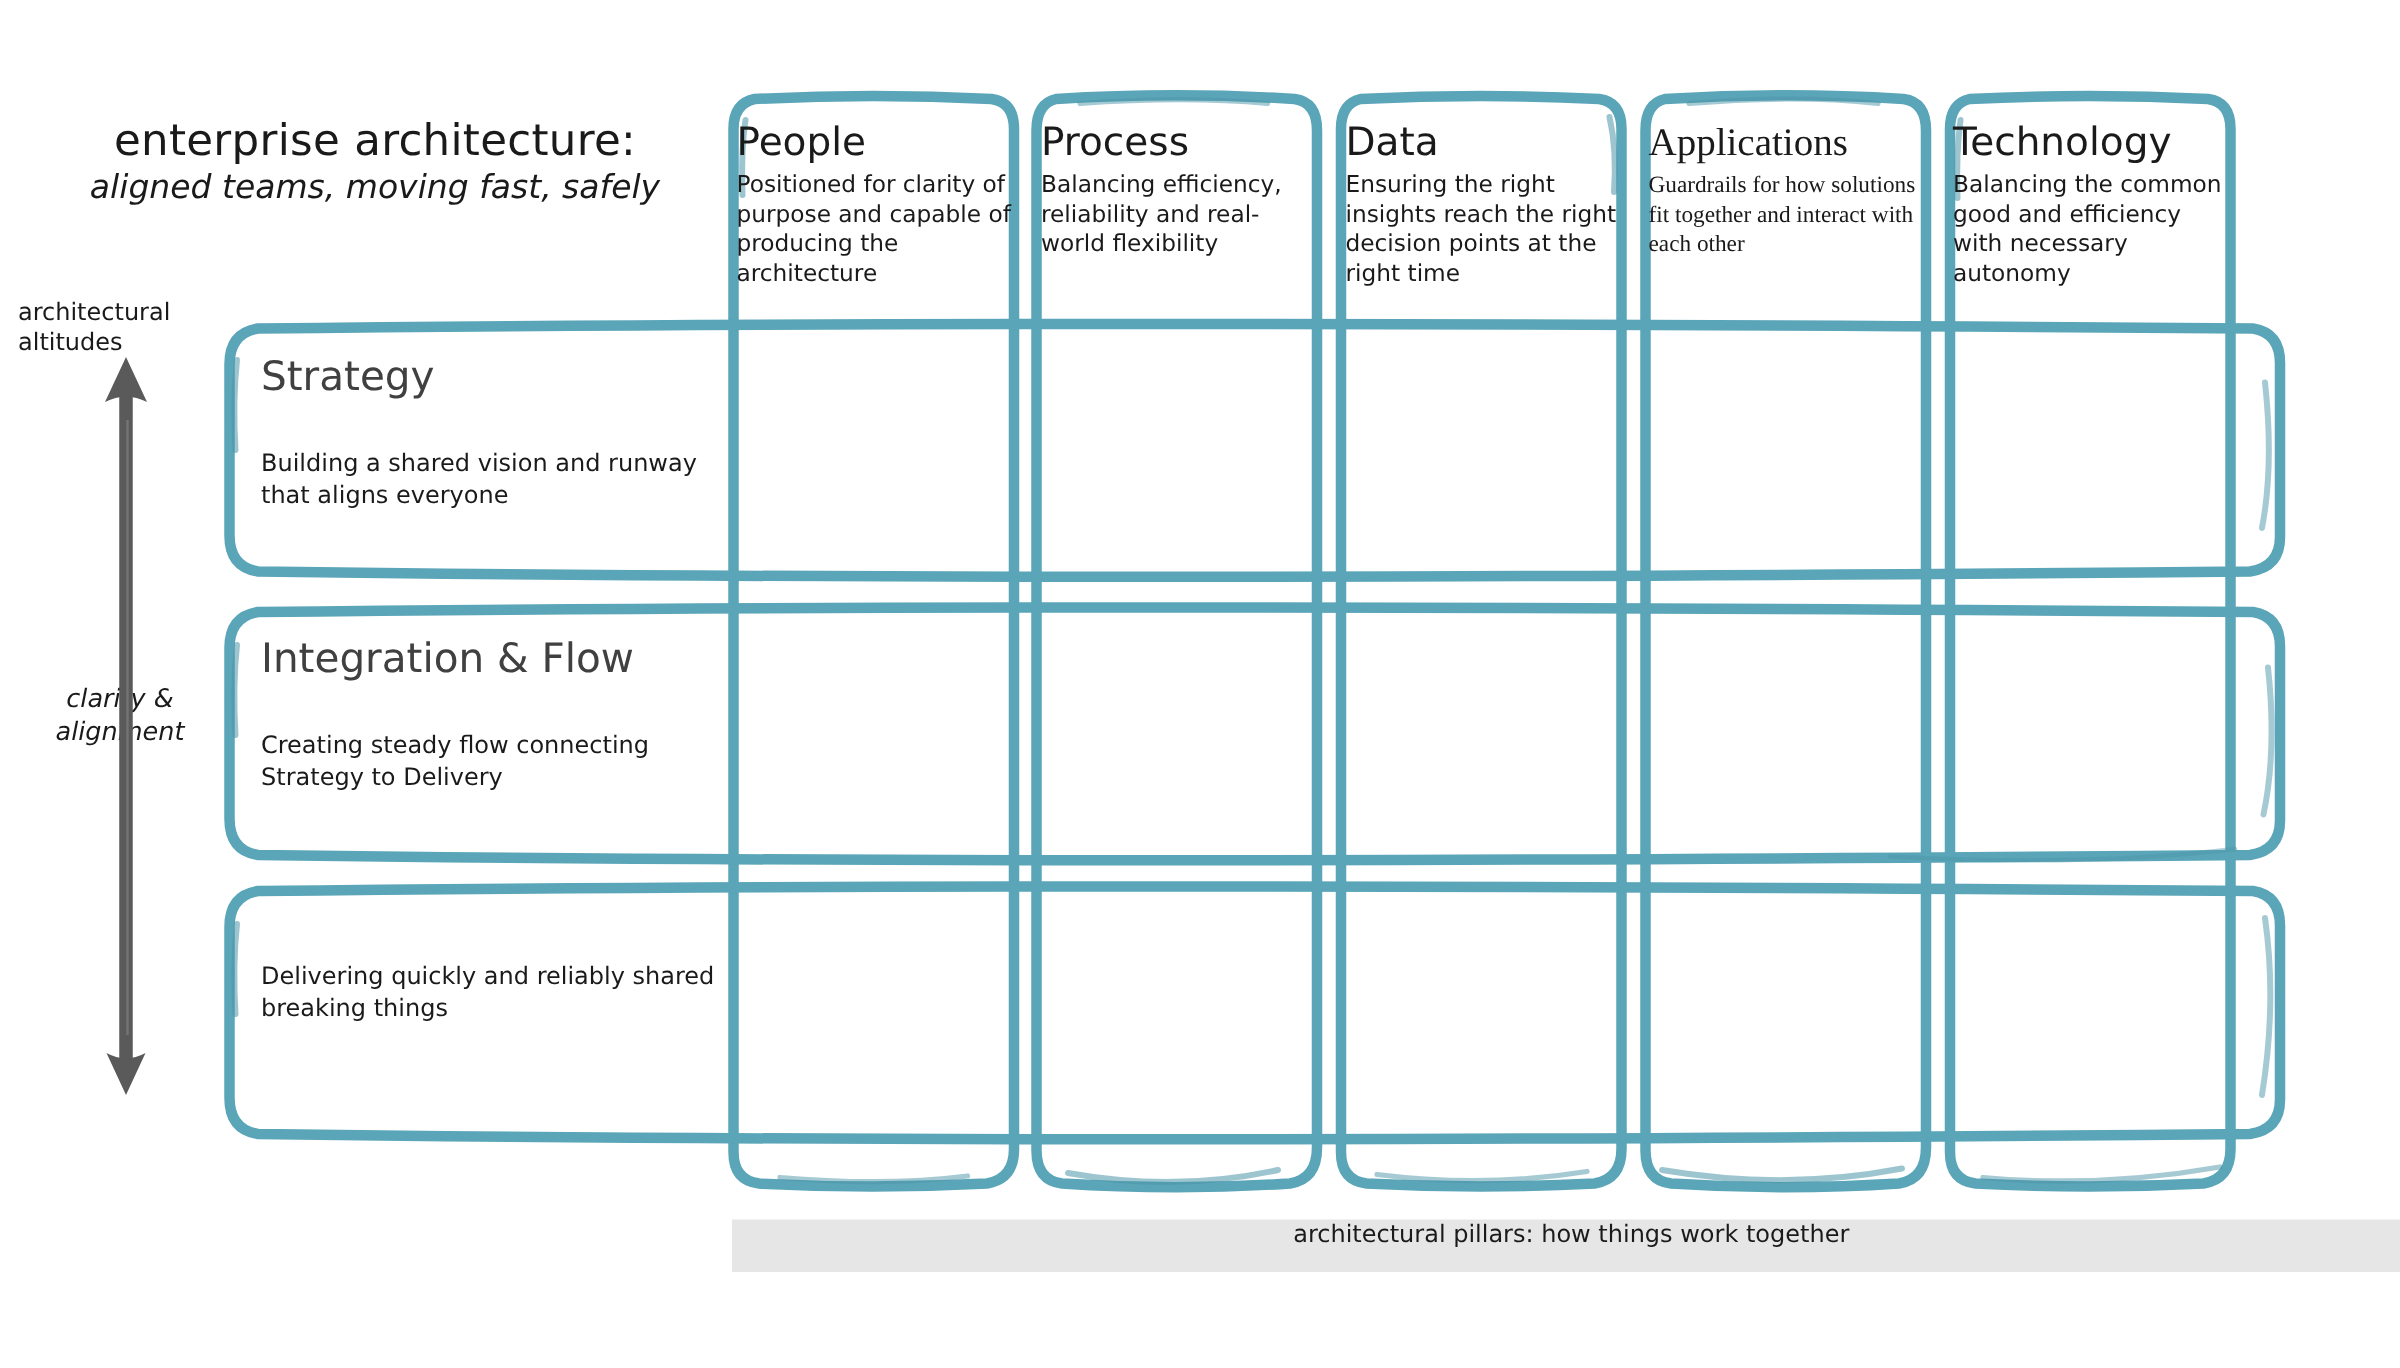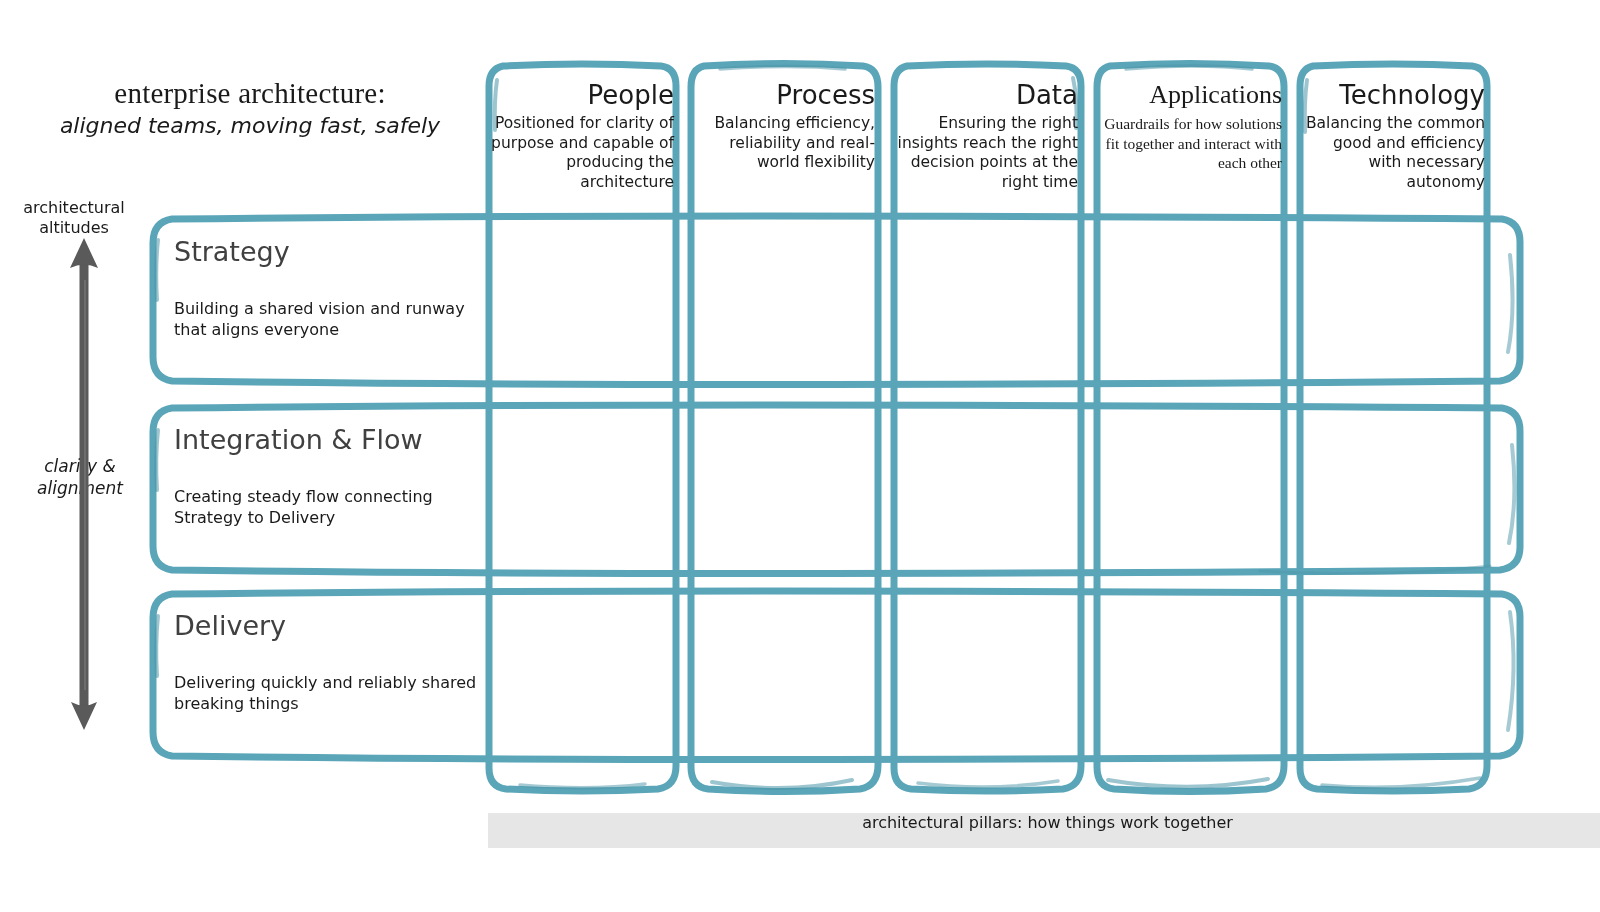--- a/index.html
+++ b/index.html
@@ -29,37 +29,36 @@
     left: 30px;
     top: 76px;
     width: 440px;
     text-align: center;
   }
   .title-main {
     font-size: 29px;
     line-height: 34px;
     color: #1a1a1a;
     letter-spacing: 0.2px;
-    font-family: Liberation Serif, serif;
   }
   .title-sub {
     font-size: 22px;
     line-height: 28px;
     font-style: italic;
     color: #1a1a1a;
     margin-top: 2px;
   }
 
   
   .axis-top-label {
     position: absolute;
-    left: 0;
+    left: 12px;
     top: 198px;
     width: 148px;
-    text-align: center;
+    text-align: left;
     font-size: 16px;
     line-height: 20px;
     color: #1a1a1a;
   }
   .axis-mid-label {
     position: absolute;
     left: 6px;
     top: 455px;
     width: 148px;
     text-align: center;
@@ -74,21 +73,21 @@
     position: absolute;
     left: 0; top: 0;
     width: 1600px;
     height: 912px;
     pointer-events: none;
   }
 
   
   .col-head {
     position: absolute;
-    text-align: right;
+    text-align: left;
   }
   .col-title {
     font-size: 26px;
     line-height: 30px;
     color: #1a1a1a;
   }
   .col-desc {
     font-size: 15.5px;
     line-height: 19.5px;
     color: #1a1a1a;
@@ -234,21 +233,20 @@
     <div class="row-title">Strategy</div>
     <div class="row-desc">Building a shared vision and runway that aligns everyone</div>
   </div>
 
   <div class="row-label" style="top:424px;">
     <div class="row-title">Integration &amp; Flow</div>
     <div class="row-desc">Creating steady flow connecting Strategy to Delivery</div>
   </div>
 
   <div class="row-label" style="top:610px;">
-    <div class="row-title">Delivery</div>
     <div class="row-desc">Delivering quickly and reliably shared breaking things</div>
   </div>
 
   <div class="footer-bar">
     <span class="footer-text">architectural pillars: how things work together</span>
   </div>
 
 </div>
 
 </body></html>

